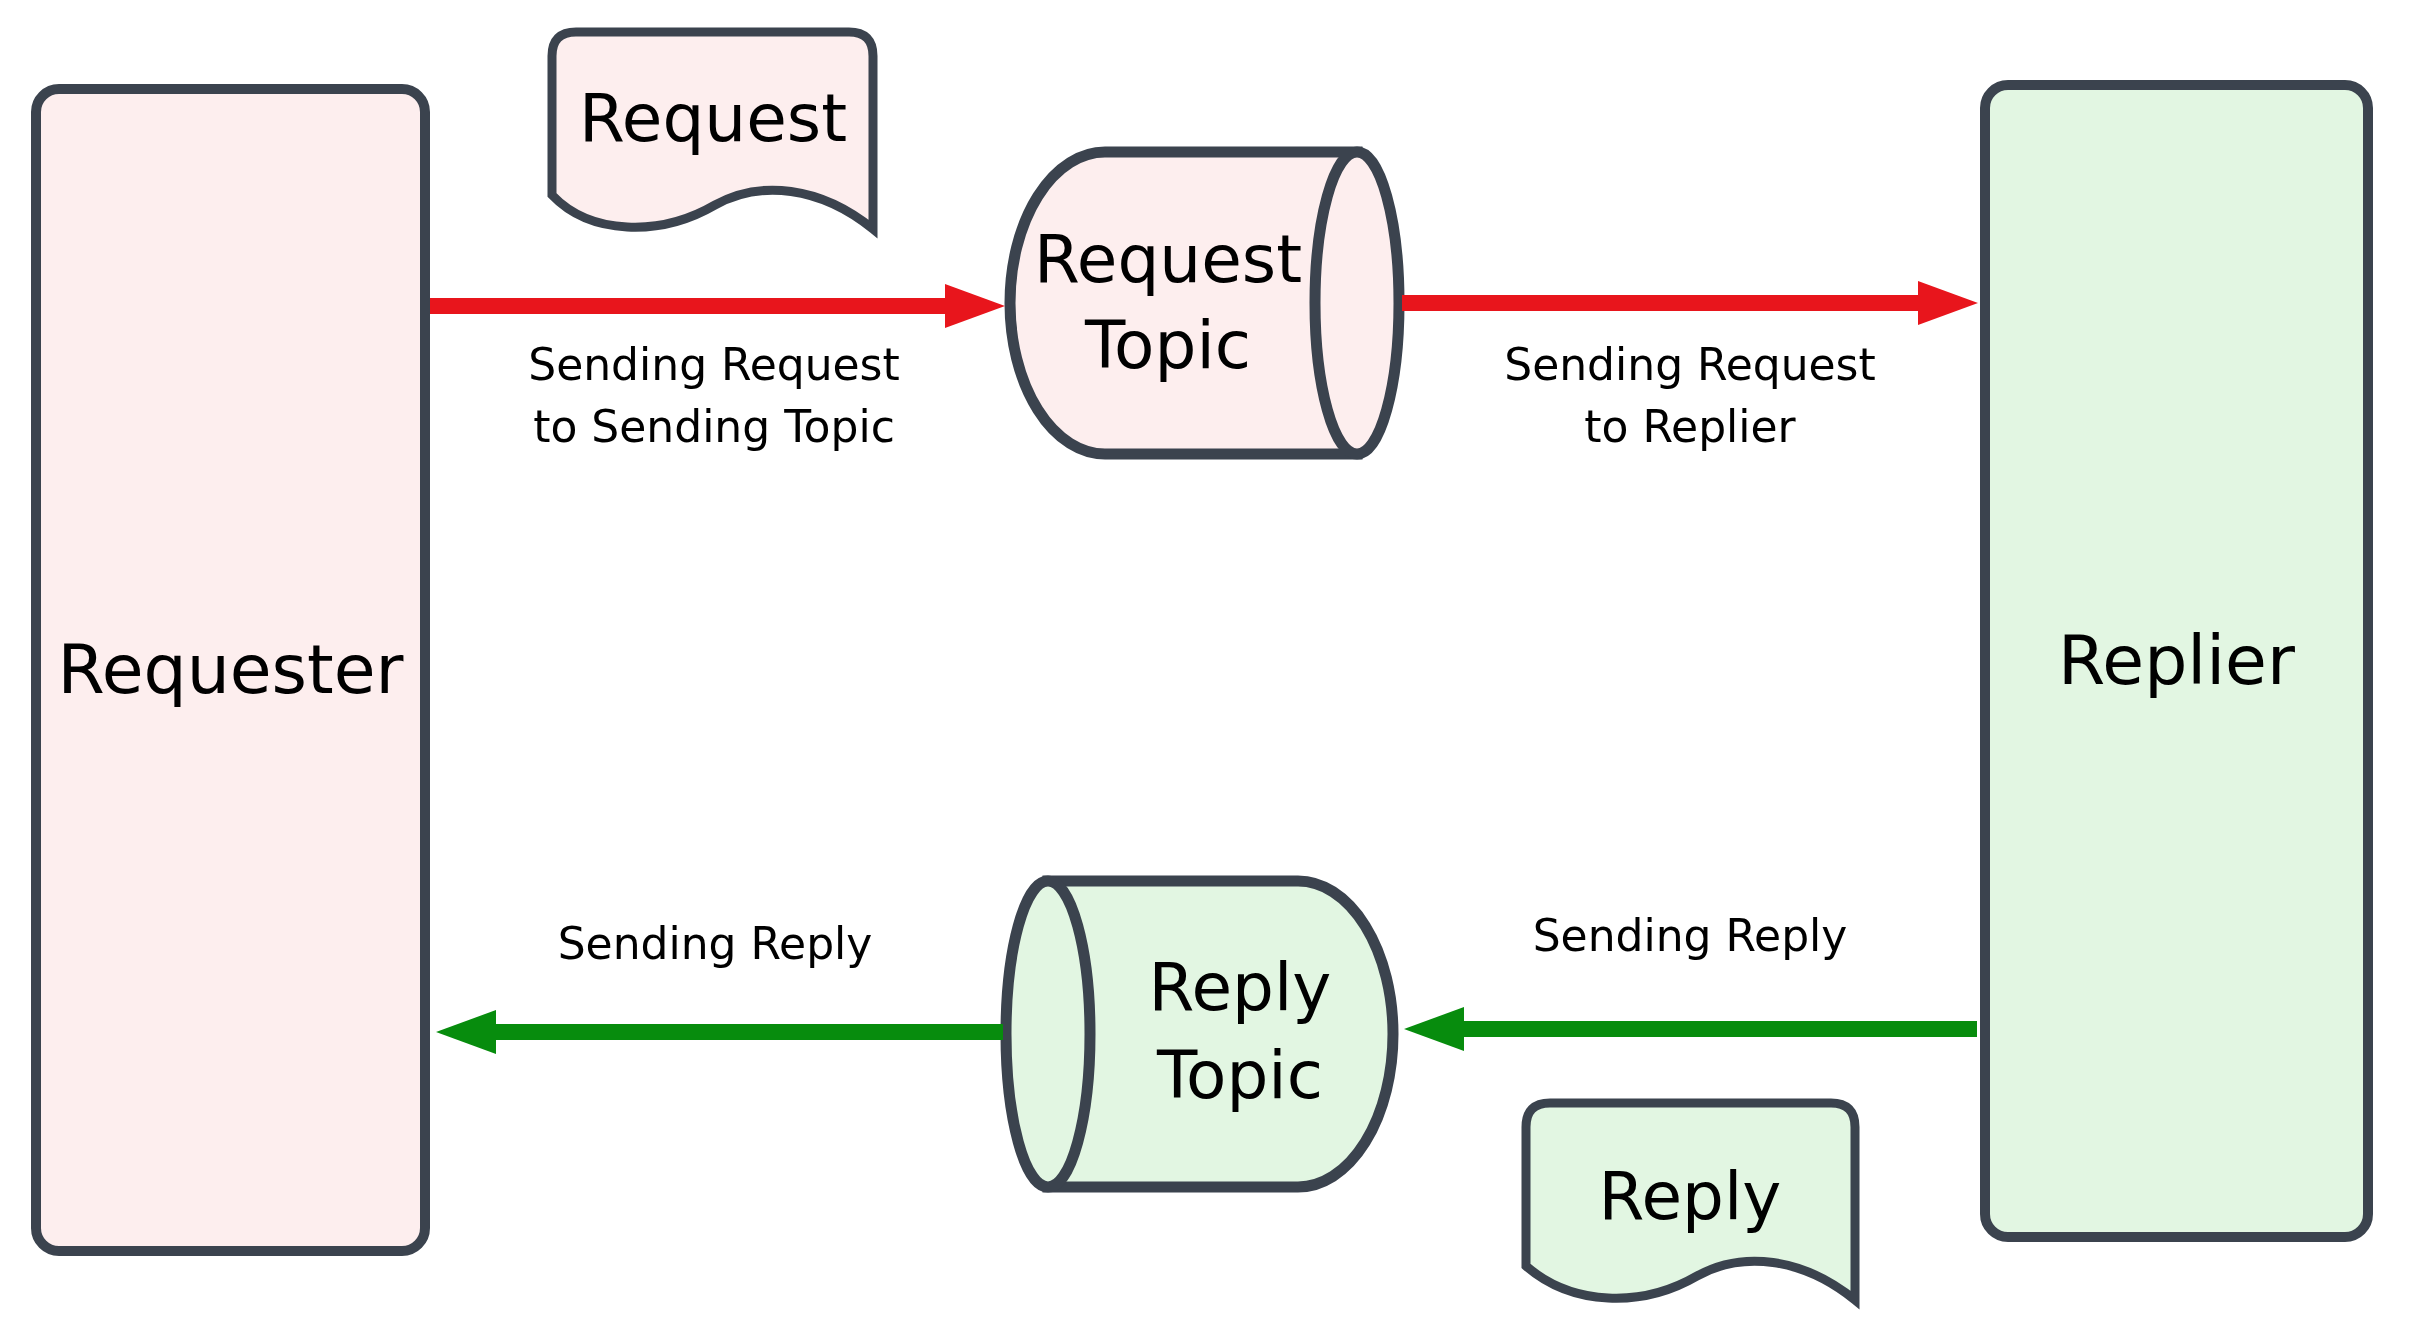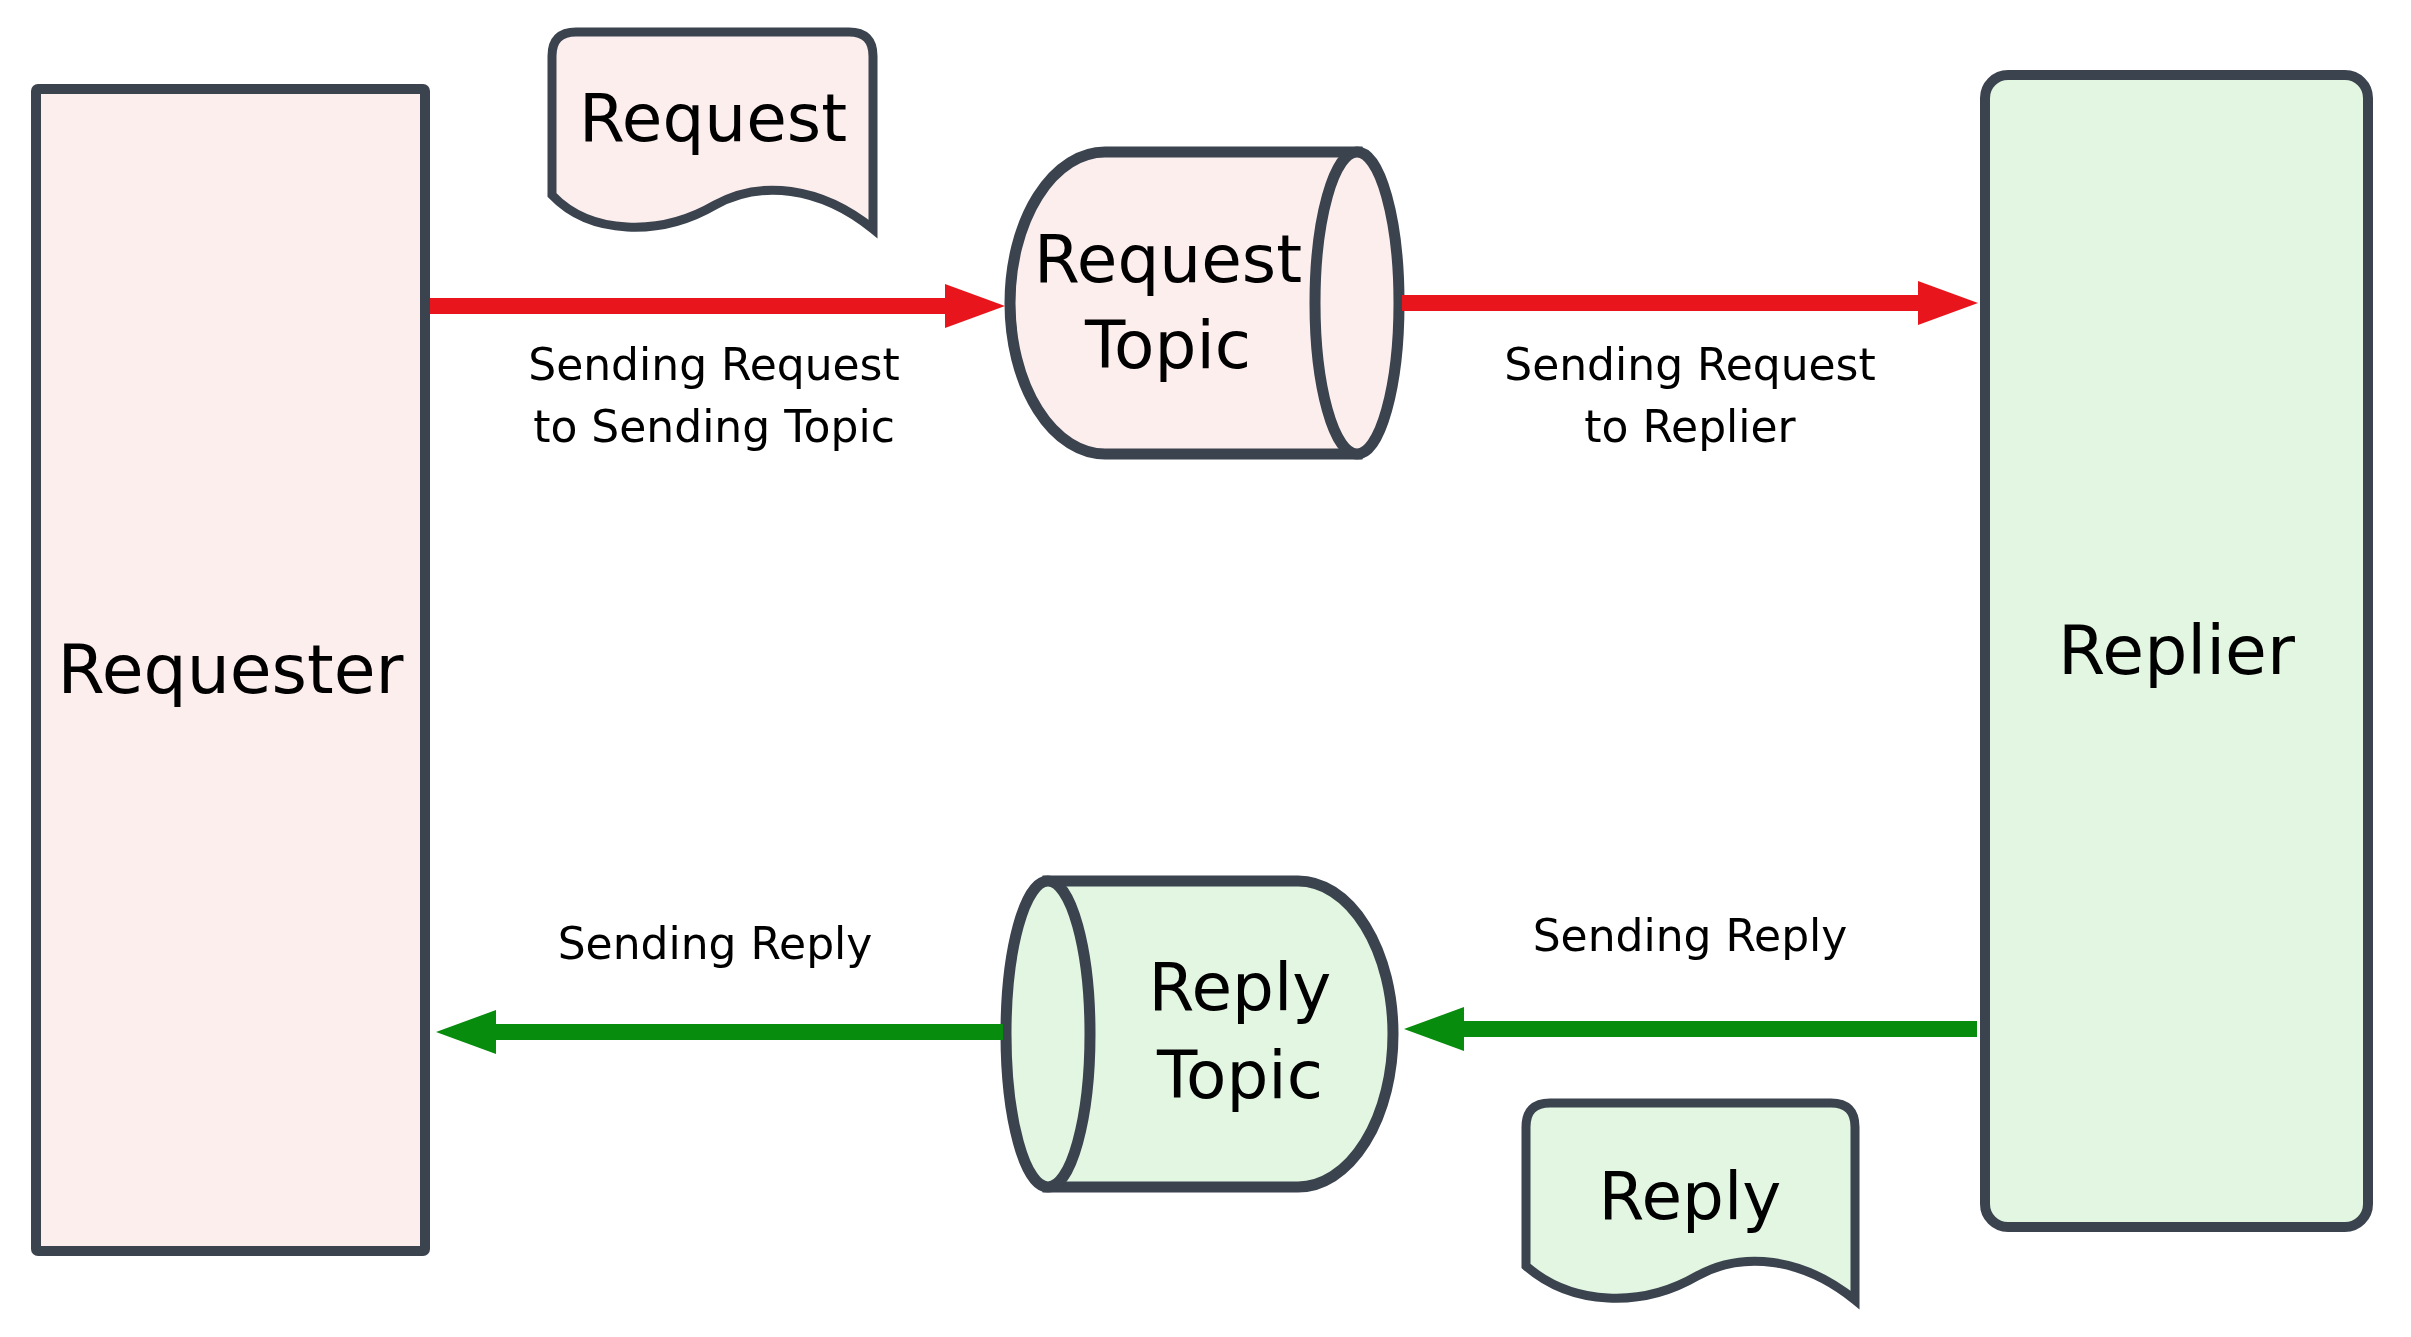--- a/index.html
+++ b/index.html
@@ -13,22 +13,22 @@
   }
   #shapes{position:absolute;left:0;top:0;width:2411px;height:1337px;}
 
   .node-box{
     position:absolute;
     border:10px solid var(--border);
     border-radius:28px;
     display:flex;align-items:center;justify-content:center;
     box-sizing:border-box;
   }
-  #requester-box{left:31px;top:84px;width:399px;height:1172px;background:var(--pink);border-radius:7px;}
-  #replier-box{left:1980px;top:70px;width:393px;height:1162px;background:var(--green);}
+  #requester-box{left:31px;top:84px;width:399px;height:1172px;background:var(--pink);}
+  #replier-box{left:1980px;top:80px;width:393px;height:1162px;background:var(--green);}
   .node-label{font-size:68px;line-height:1.1;white-space:nowrap;}
 
   .overlay-label{
     position:absolute;transform:translate(-50%,-50%);
     text-align:center;white-space:nowrap;
   }
   .doc-label{font-size:66px;}
   .cyl-label{font-size:66px;line-height:86px;}
   #request-topic-label{left:1168px;top:303px;}
   #reply-topic-label{left:1240px;top:1032px;line-height:88px;}

